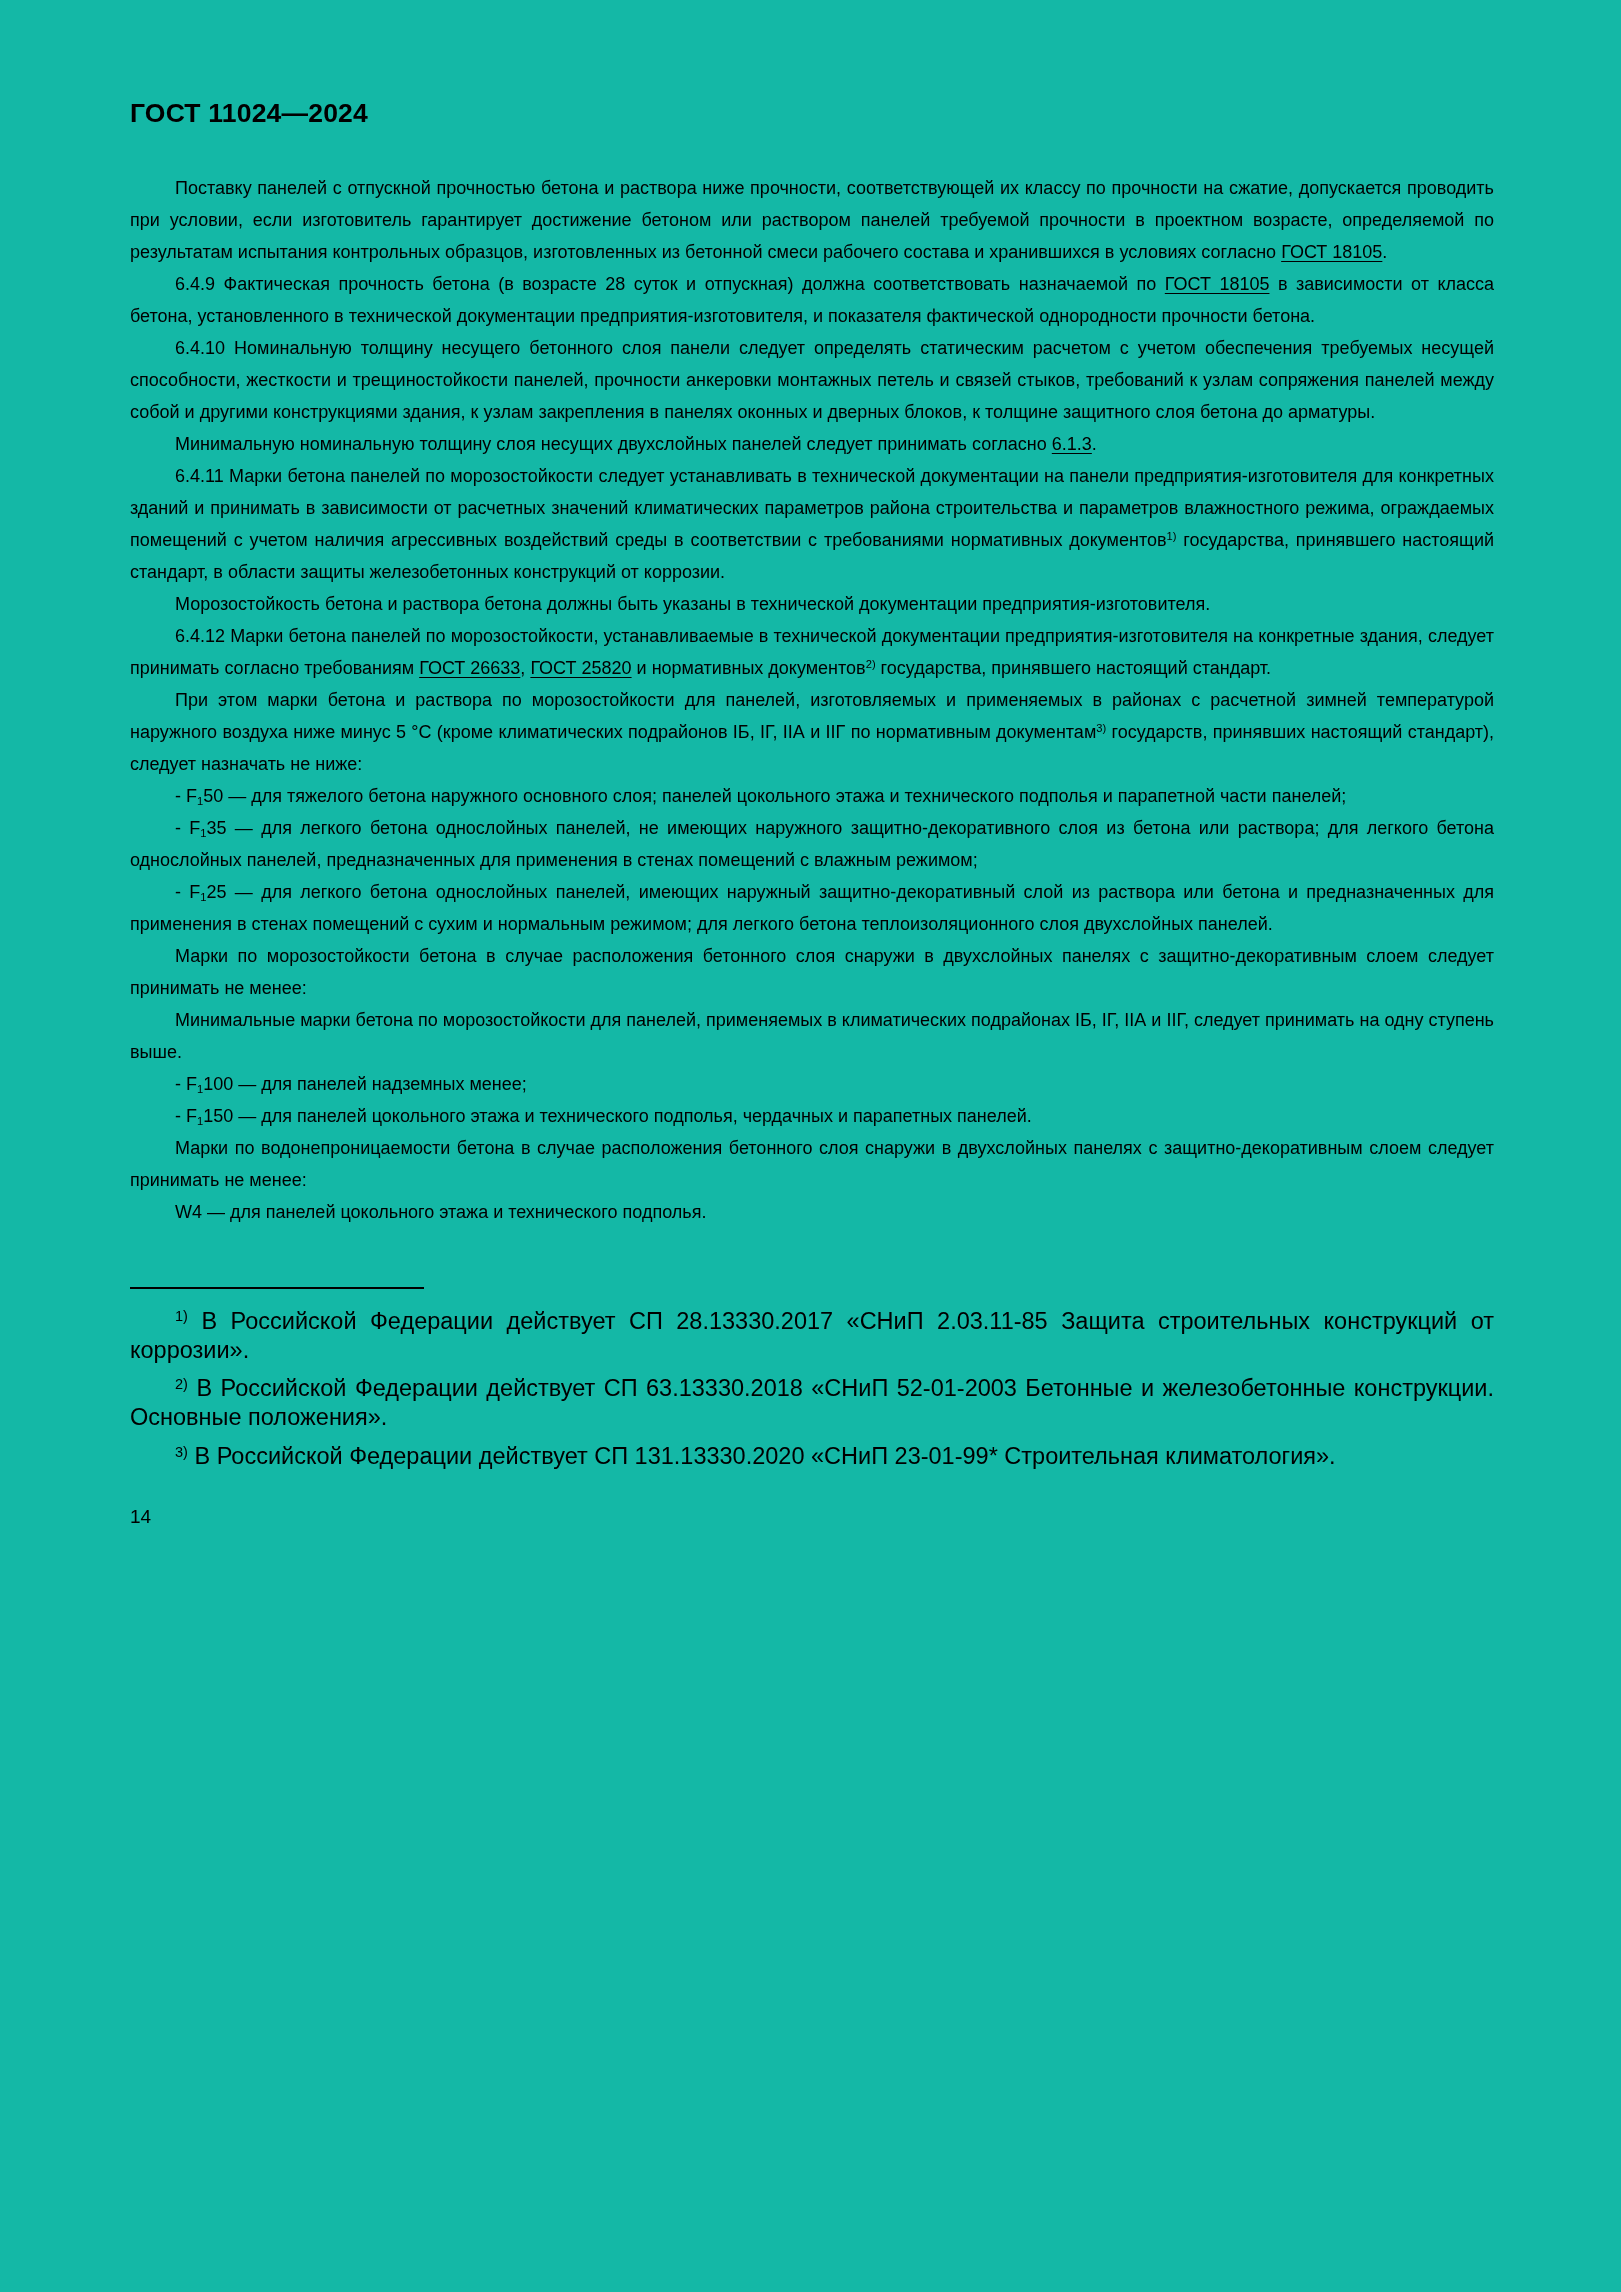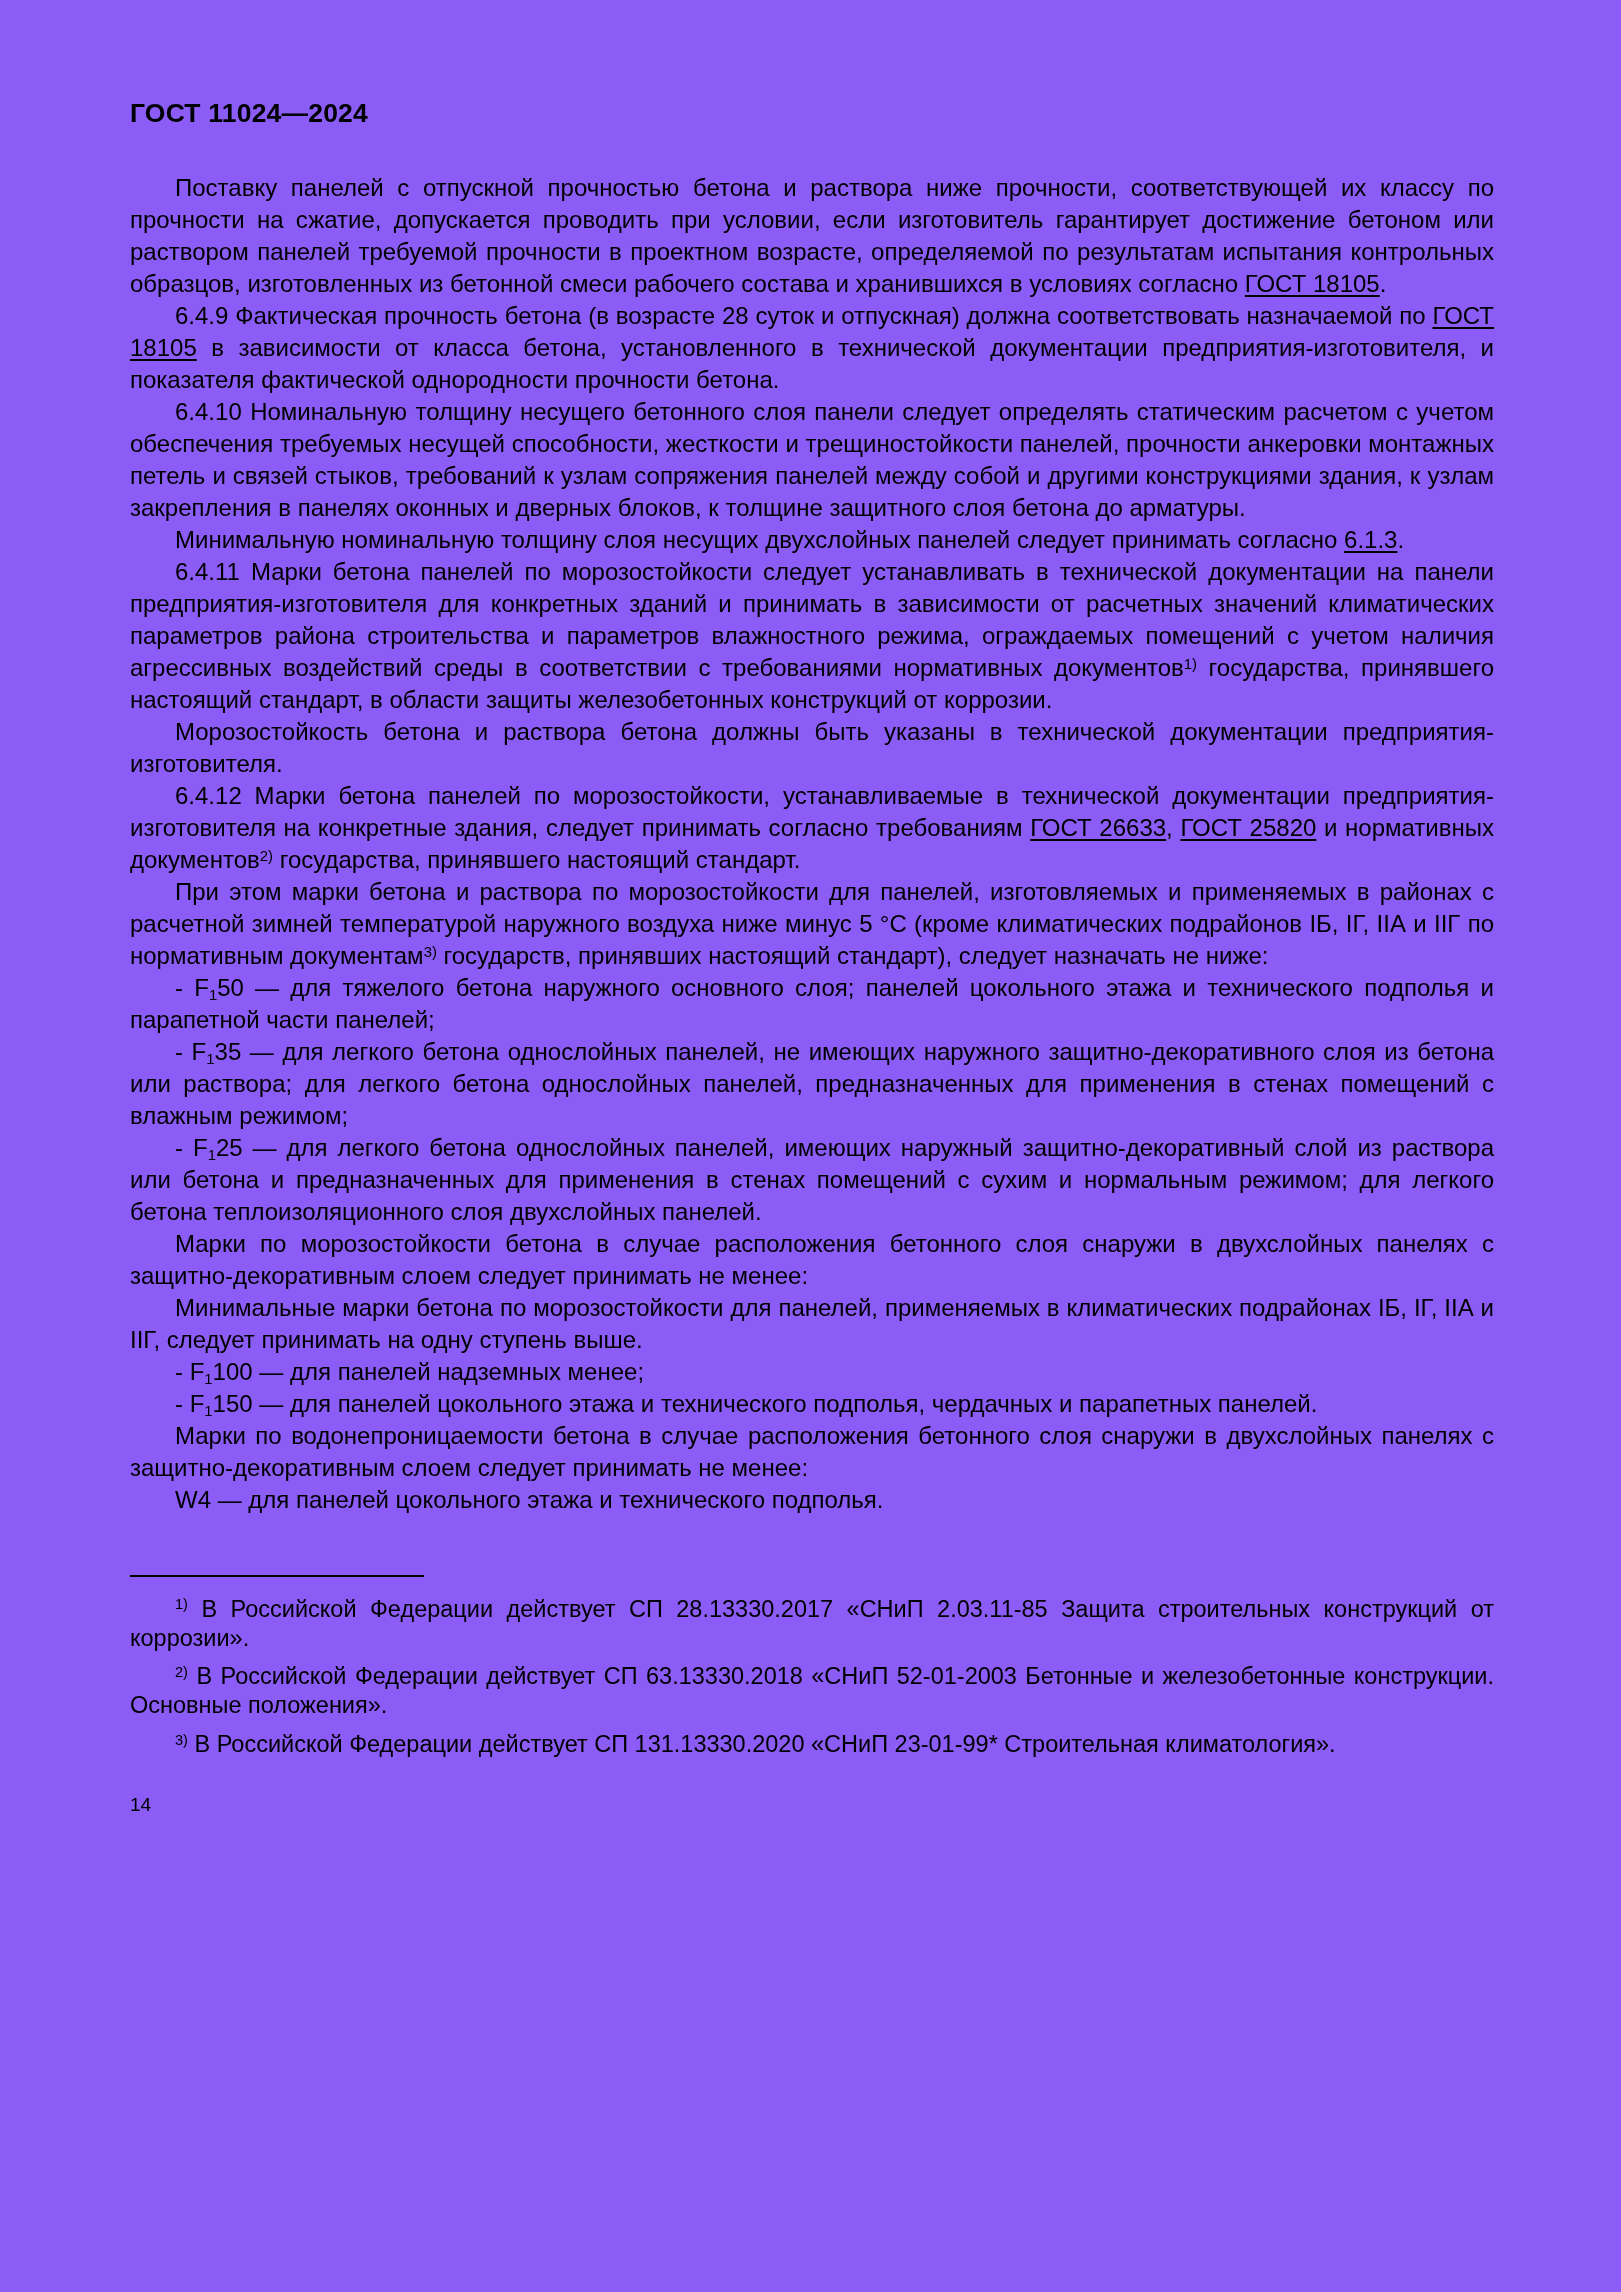--- a/index.html
+++ b/index.html
@@ -1,35 +1,35 @@
 <!DOCTYPE html>
 <html lang="ru"><head>
 <meta charset="utf-8">
 <style>
   * { box-sizing: border-box; }
   html, body { margin: 0; padding: 0; background: #ffffff; }
   .page {
     width: 1621px;
     height: 2293px;
-    background: #8b5cf6;
+    background: #14b8a6;
     color: #000000;
     font-family: "Liberation Sans", "DejaVu Sans", sans-serif;
     position: relative;
     overflow: hidden;
   }
   .content { padding: 98px 127px 0 130px; }
   .doc-header {
     font-size: 26.5px;
     font-weight: bold;
     letter-spacing: 0.2px;
     margin-bottom: 43px;
   }
   .body-text p.para {
     margin: 0;
-    font-size: 24px;
+    font-size: 18px;
     line-height: 32px;
     text-align: justify;
     text-indent: 45px;
     hyphens: auto;
     -webkit-hyphens: auto;
   }
   .sup { font-size: 0.62em; position: relative; top: -0.5em; line-height: 0; }
   .sub { font-size: 0.62em; position: relative; top: 0.3em; line-height: 0; }
   .ref { text-decoration: underline; text-underline-offset: 2.9px; cursor: pointer; }
   .footnote-rule {

